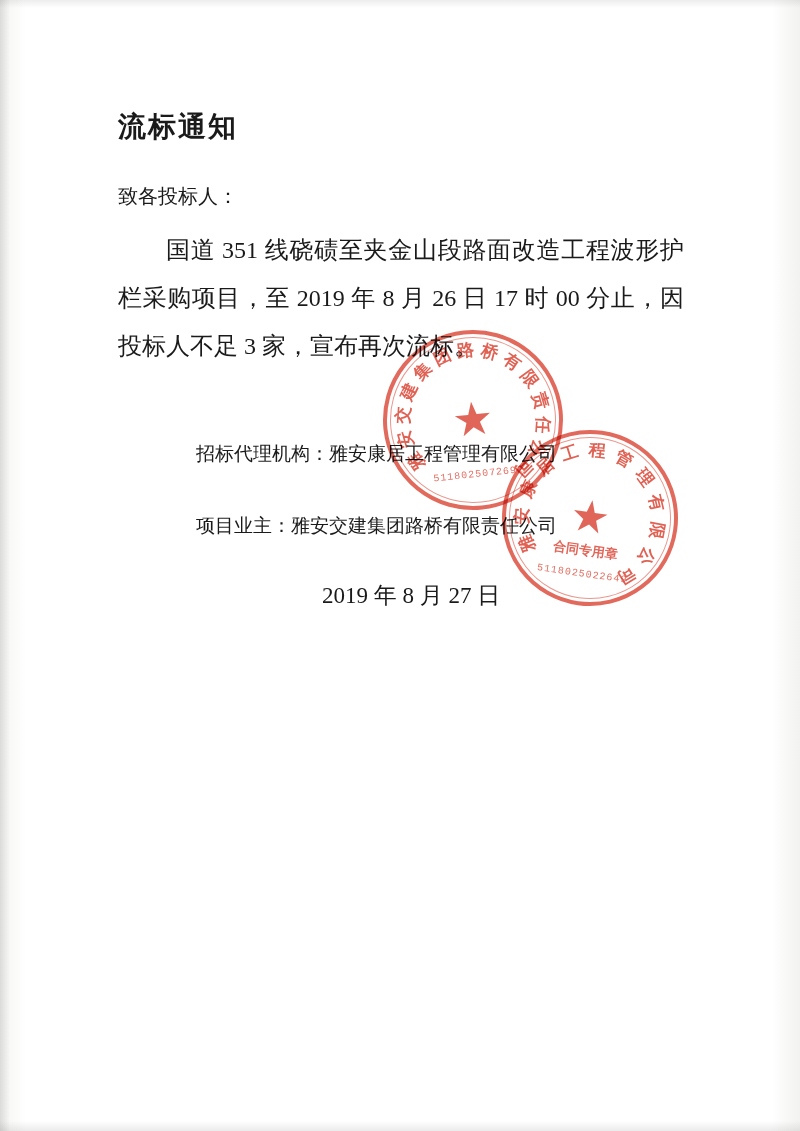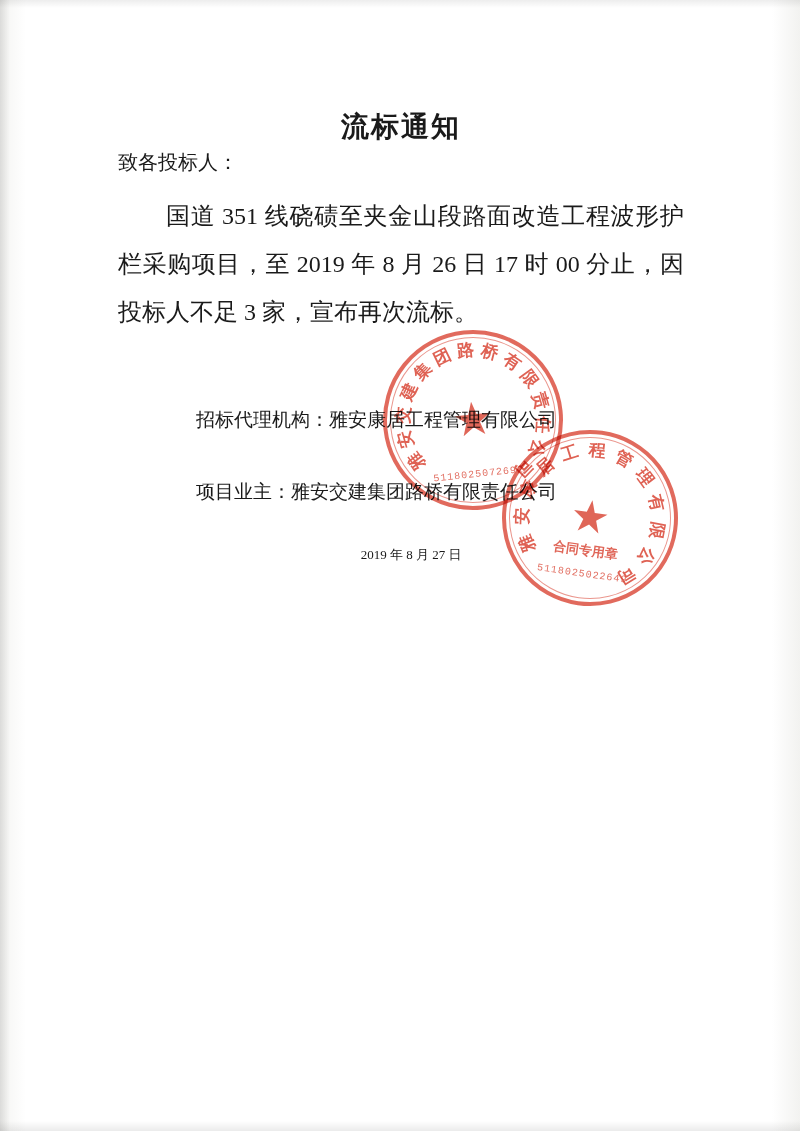--- a/index.html
+++ b/index.html
@@ -44,29 +44,29 @@
   }
 
   .content {
     position: absolute;
     left: 118px;
     top: 0;
     width: 566px;
   }
 
   .doc-title {
-    text-align: center;
     font-size: 28px;
     font-weight: bold;
     letter-spacing: 2px;
     margin-top: 108px;
     font-family: "Liberation Serif", "DejaVu Serif", serif;
   }
 
   .salutation {
+    margin-top: 34px;
     font-size: 20px;
     line-height: 1.6;
   }
 
   .body-par {
     margin-top: 14px;
     font-size: 24px;
     line-height: 2.0;
     text-align: justify;
     text-justify: inter-ideograph;
@@ -80,21 +80,21 @@
     line-height: 2.1;
   }
   .sig-line {
     margin-bottom: 32px;
     white-space: nowrap;
   }
 
   .doc-date {
     margin-top: 34px;
     text-align: center;
-    font-size: 13px;
+    font-size: 23px;
     padding-left: 20px;
   }
 
   
   .seal {
     position: absolute;
     border-radius: 50%;
     pointer-events: none;
     mix-blend-mode: multiply;
   }

